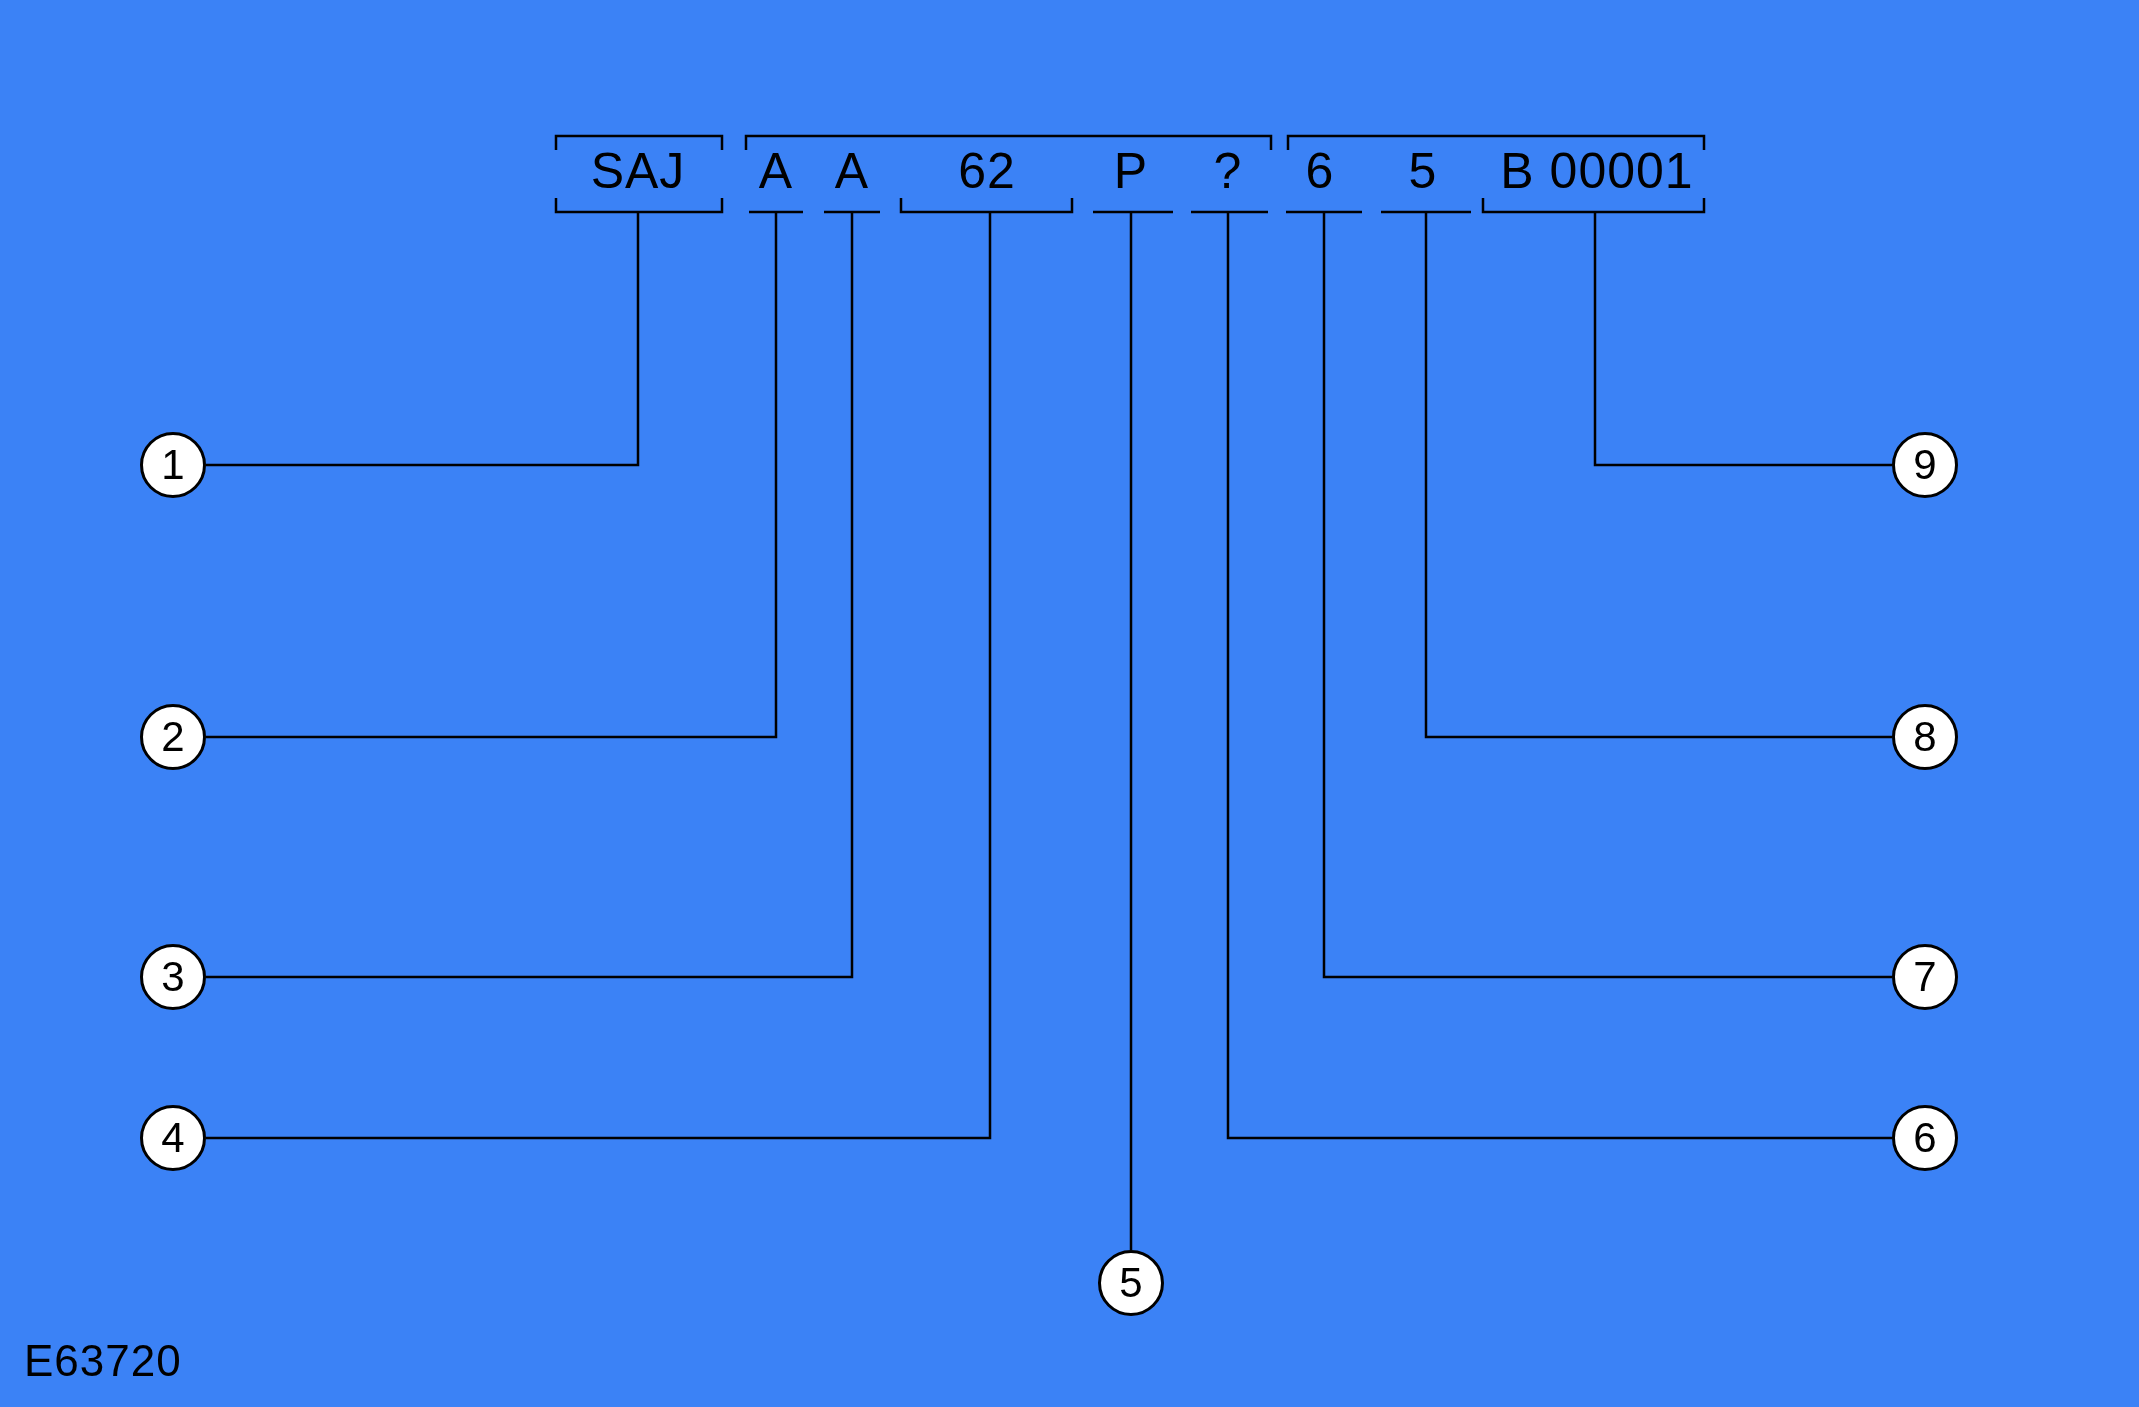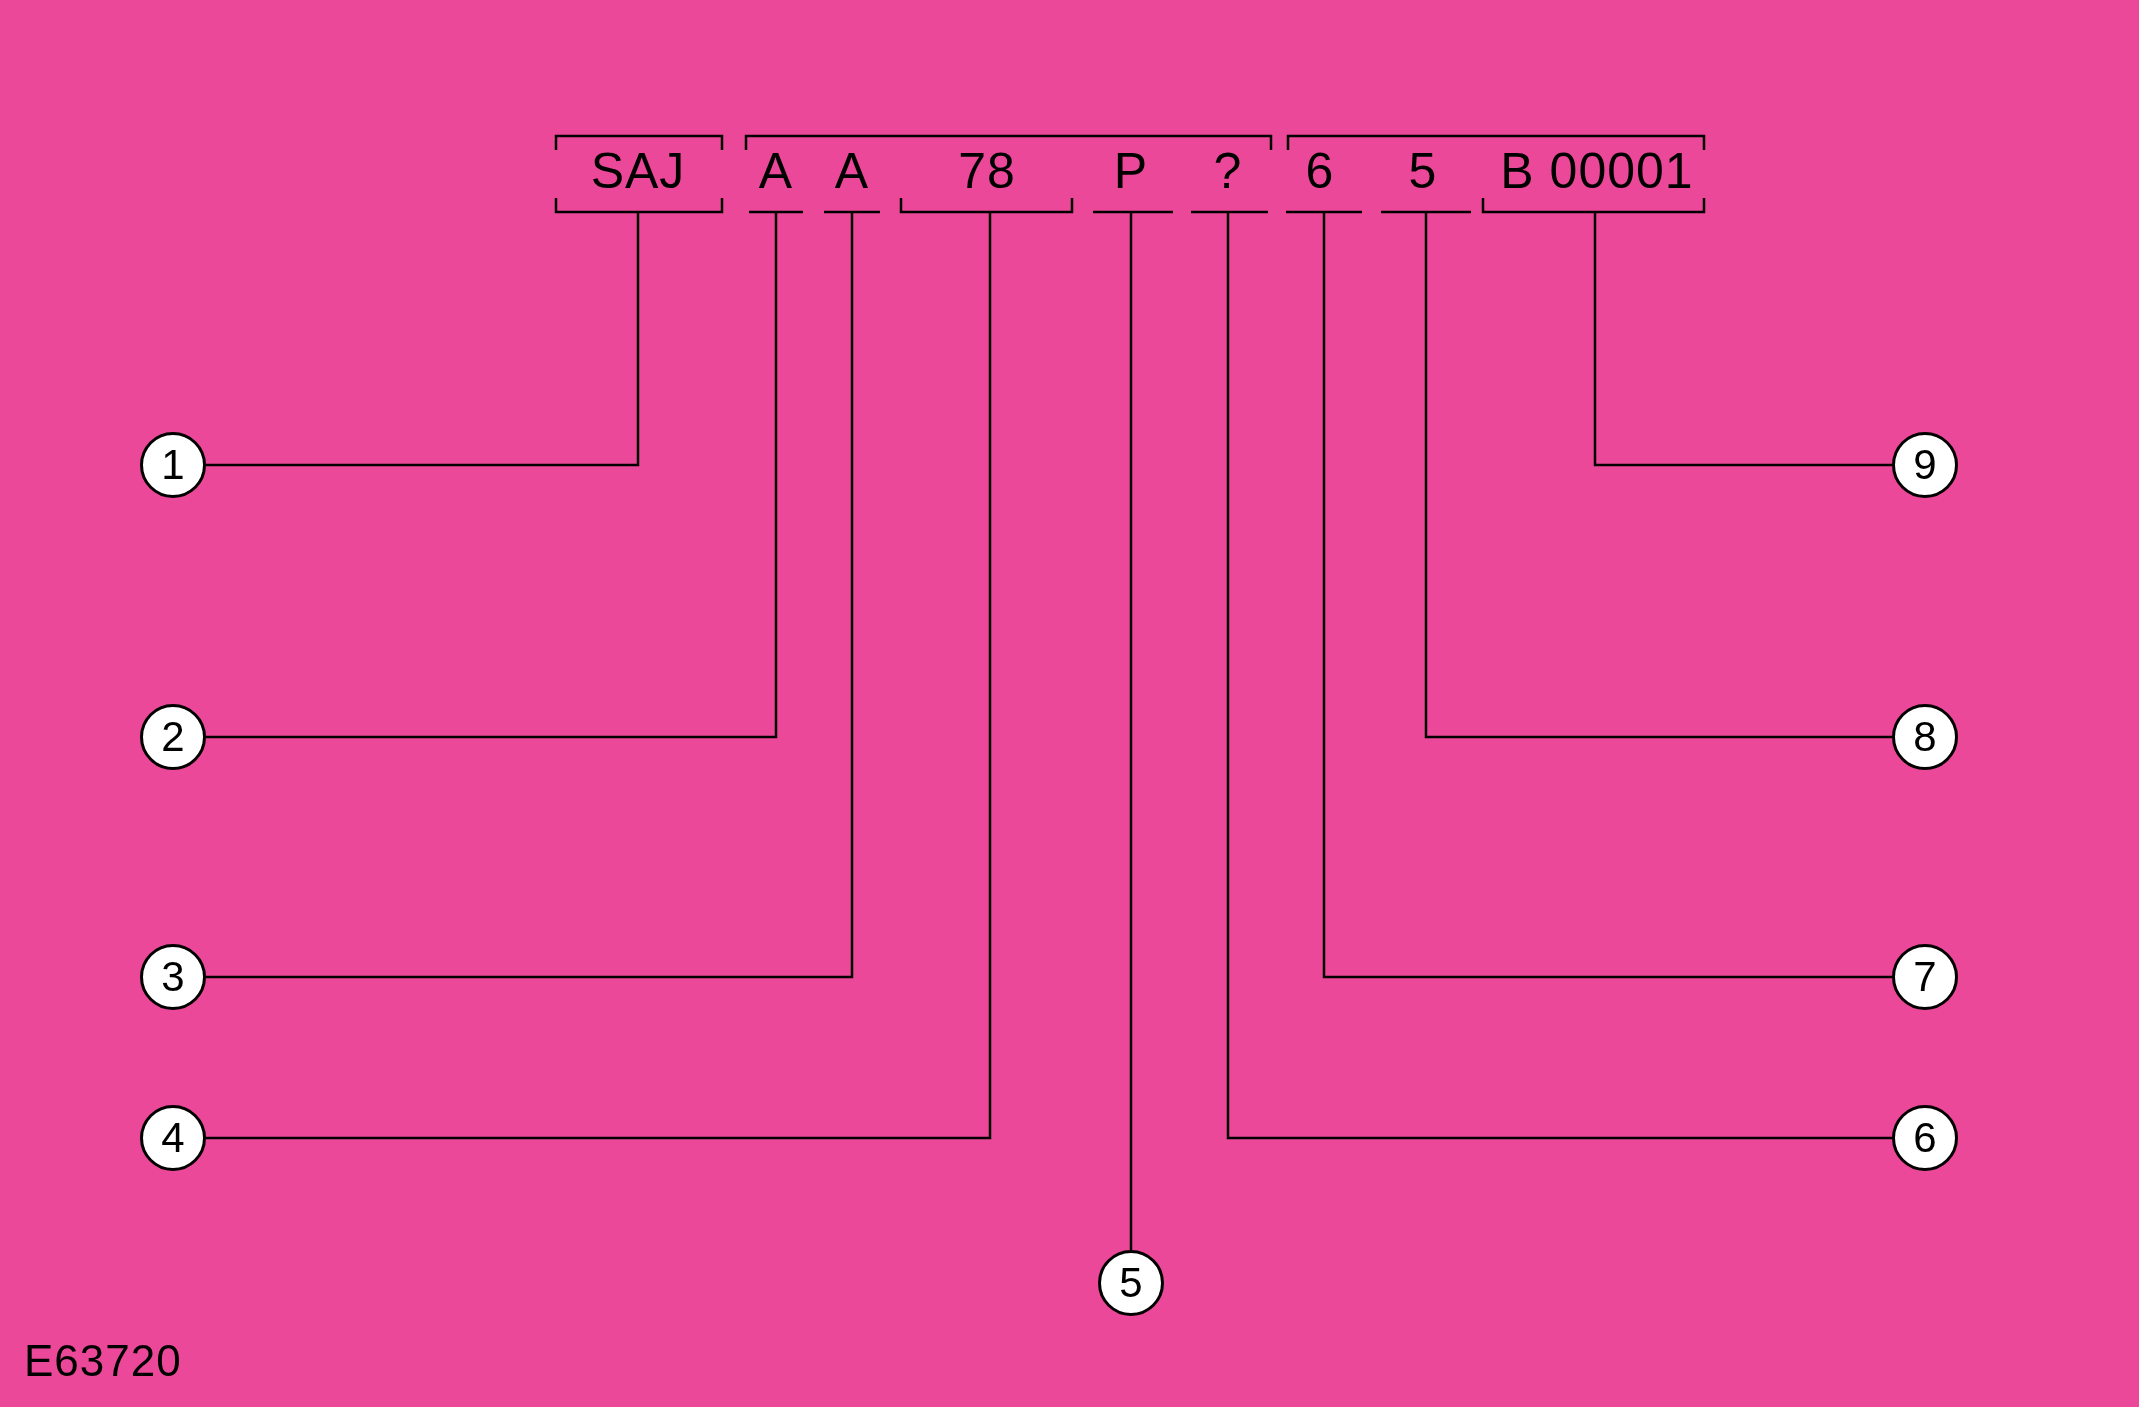--- a/index.html
+++ b/index.html
@@ -4,21 +4,21 @@
 <style>
   html, body {
     margin: 0;
     padding: 0;
     background: #ffffff;
   }
   .diagram {
     position: relative;
     width: 2139px;
     height: 1407px;
-    background: #ec4899;
+    background: #3b82f6;
     font-family: "Liberation Sans", "DejaVu Sans", sans-serif;
     color: #000000;
     overflow: hidden;
   }
   .lines-layer {
     position: absolute;
     left: 0;
     top: 0;
     width: 2139px;
     height: 1407px;
@@ -89,21 +89,21 @@
     <path d="M1131 212 V1250"></path>
     <path d="M1228 212 V1138 H1892"></path>
     <path d="M1324 212 V977 H1892"></path>
     <path d="M1426 212 V737 H1892"></path>
     <path d="M1595 212 V465 H1892"></path>
   </svg>
 
   <div class="vin-char" style="left:638px;">SAJ</div>
   <div class="vin-char" style="left:776px;">A</div>
   <div class="vin-char" style="left:852px;">A</div>
-  <div class="vin-char" style="left:987px;">78</div>
+  <div class="vin-char" style="left:987px;">62</div>
   <div class="vin-char" style="left:1131px;">P</div>
   <div class="vin-char" style="left:1228px;">?</div>
   <div class="vin-char" style="left:1320px;">6</div>
   <div class="vin-char" style="left:1423px;">5</div>
   <div class="vin-char" style="left:1597px;">B 00001</div>
 
   <div class="callout" style="left:140px;top:432px;">
     <span>1</span>
   </div>
   <div class="callout" style="left:140px;top:704px;">

